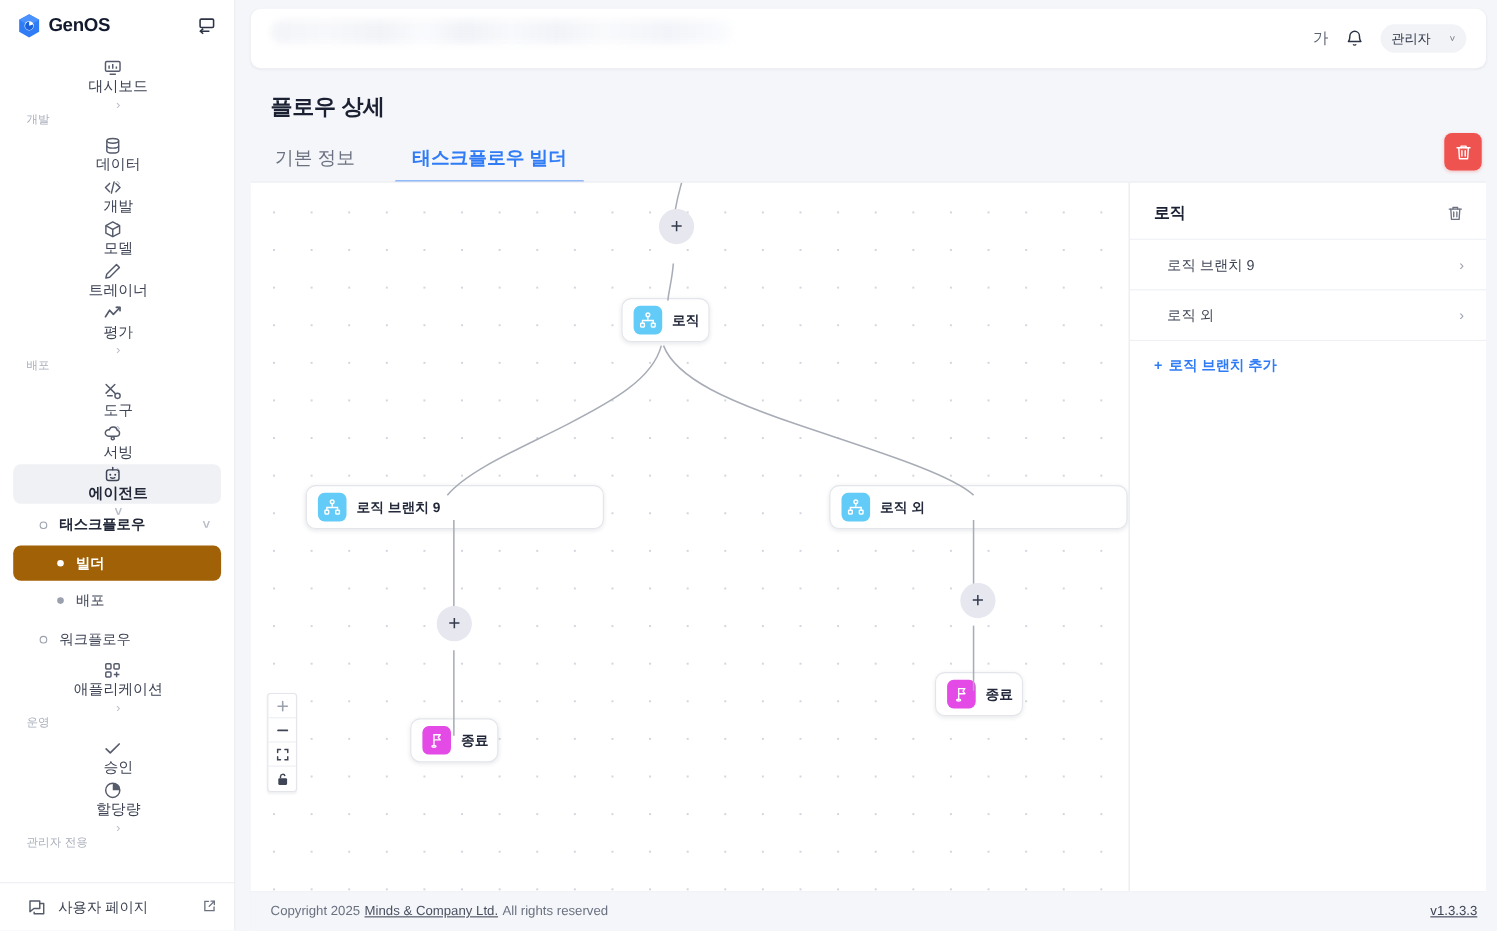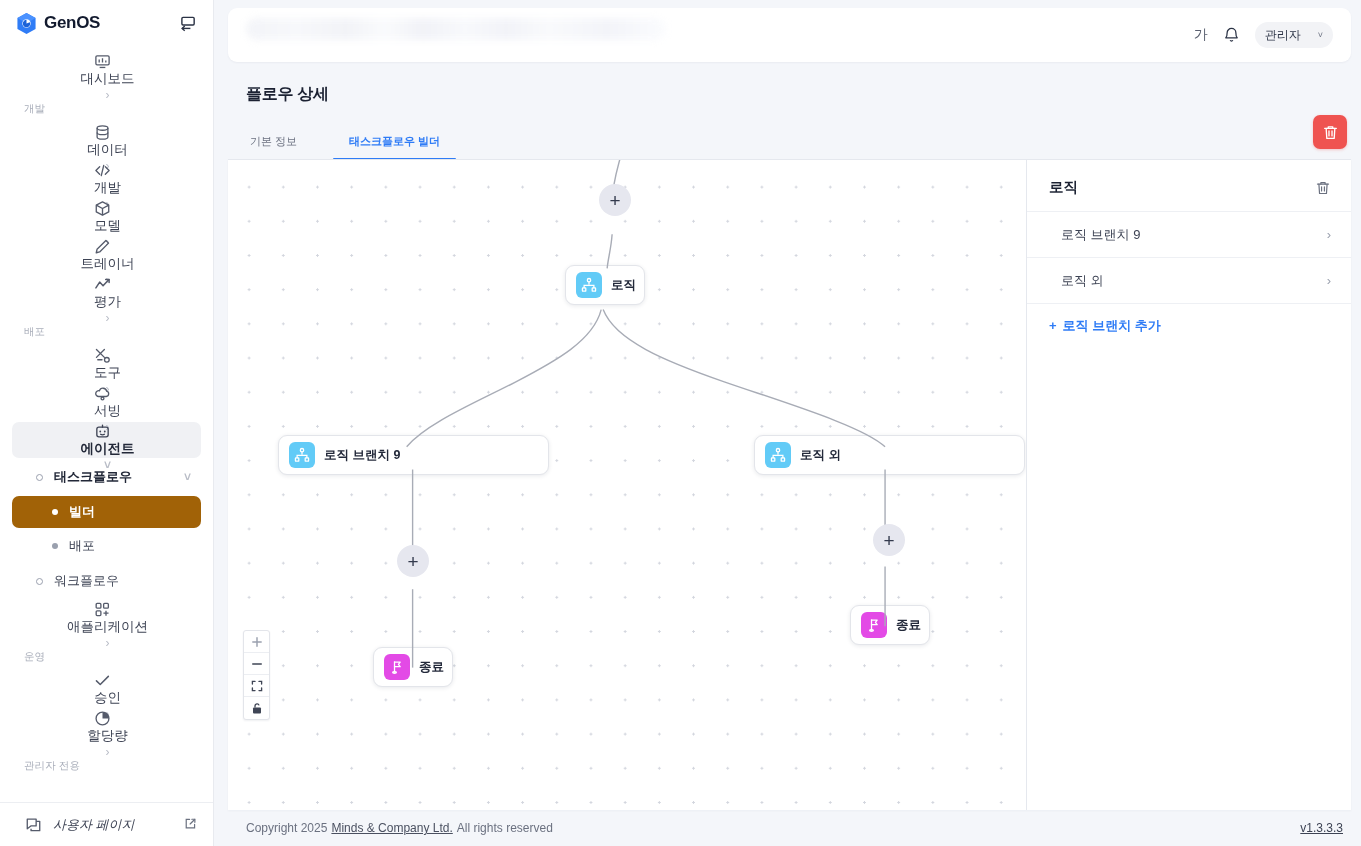--- a/index.html
+++ b/index.html
@@ -72,21 +72,21 @@
   }
   .nav-leaf.selected { background: #a16207; color: #fff; font-weight: 700; }
   .nav-leaf.selected .dot-f { background: #ffffff; }
 
   .sb-bottom {
     border-top: 1px solid #eceef2; height: 44px;
     display: flex; align-items: center; padding: 0 16px 0 24px;
     font-size: 13px; color: #3d4354; cursor: pointer; gap: 11px;
   }
   .sb-bottom .ni-icon { width:18px; height:18px; display:flex; align-items:center; justify-content:center; color:#555b6b;}
-  .sb-bottom .sb-b-label { flex: 1; font-style: italic; }
+  .sb-bottom .sb-b-label { flex: 1; }
 
   
   #main { flex: 1; height: 846px; display: flex; flex-direction: column; background: #f4f6fa; position: relative; }
 
   .topbar {
     margin: 8px 10px 0 14px; height: 54px; background: #fff;
     border-radius: 9px; box-shadow: 0 1px 2px rgba(30,40,70,.05);
     display: flex; align-items: center; justify-content: flex-end;
     padding: 0 18px; position: relative;
   }
@@ -100,30 +100,30 @@
   .tb-right { display: flex; align-items: center; gap: 14px; }
   .tb-icon { cursor: pointer; color: #2b3345; display: flex; align-items: center; justify-content: center; }
   .font-toggle { font-size: 14px; color: #5a6070; cursor: pointer; font-weight: 500; }
   .user-pill {
     background: #f2f3f6; border-radius: 14px; height: 26px; padding: 0 10px;
     display: flex; align-items: center; gap: 17px; font-size: 12px; color: #2b3345;
     cursor: pointer; font-weight: 500;
   }
 
   .page-title {
-    font-size: 16px; font-weight: 700; color: #1b2132;
+    font-size: 20px; font-weight: 700; color: #1b2132;
     padding: 22px 0 0 32px; letter-spacing: -0.3px;
   }
 
   .tabs-row {
     display: flex; align-items: flex-end; padding: 0 10px 0 32px;
     margin-top: 16px; position: relative; height: 38px;
   }
   .tab {
-    font-size: 11px; color: #6b7180; padding: 0 4px 10px 4px;
+    font-size: 17px; color: #6b7180; padding: 0 4px 10px 4px;
     margin-right: 44px; cursor: pointer; position: relative; white-space: nowrap;
   }
   .tab.active { color: #2f7cf6; font-weight: 600; }
   .tab.active::after {
     content: ""; position: absolute; left: -12px; right: -12px; bottom: -1px;
     height: 2.5px; background: #2f7cf6; border-radius: 2px;
   }
   .del-btn {
     position: absolute; right: 14px; bottom: 10px;
     width: 34px; height: 34px; background: #ef5350; border-radius: 7px;

